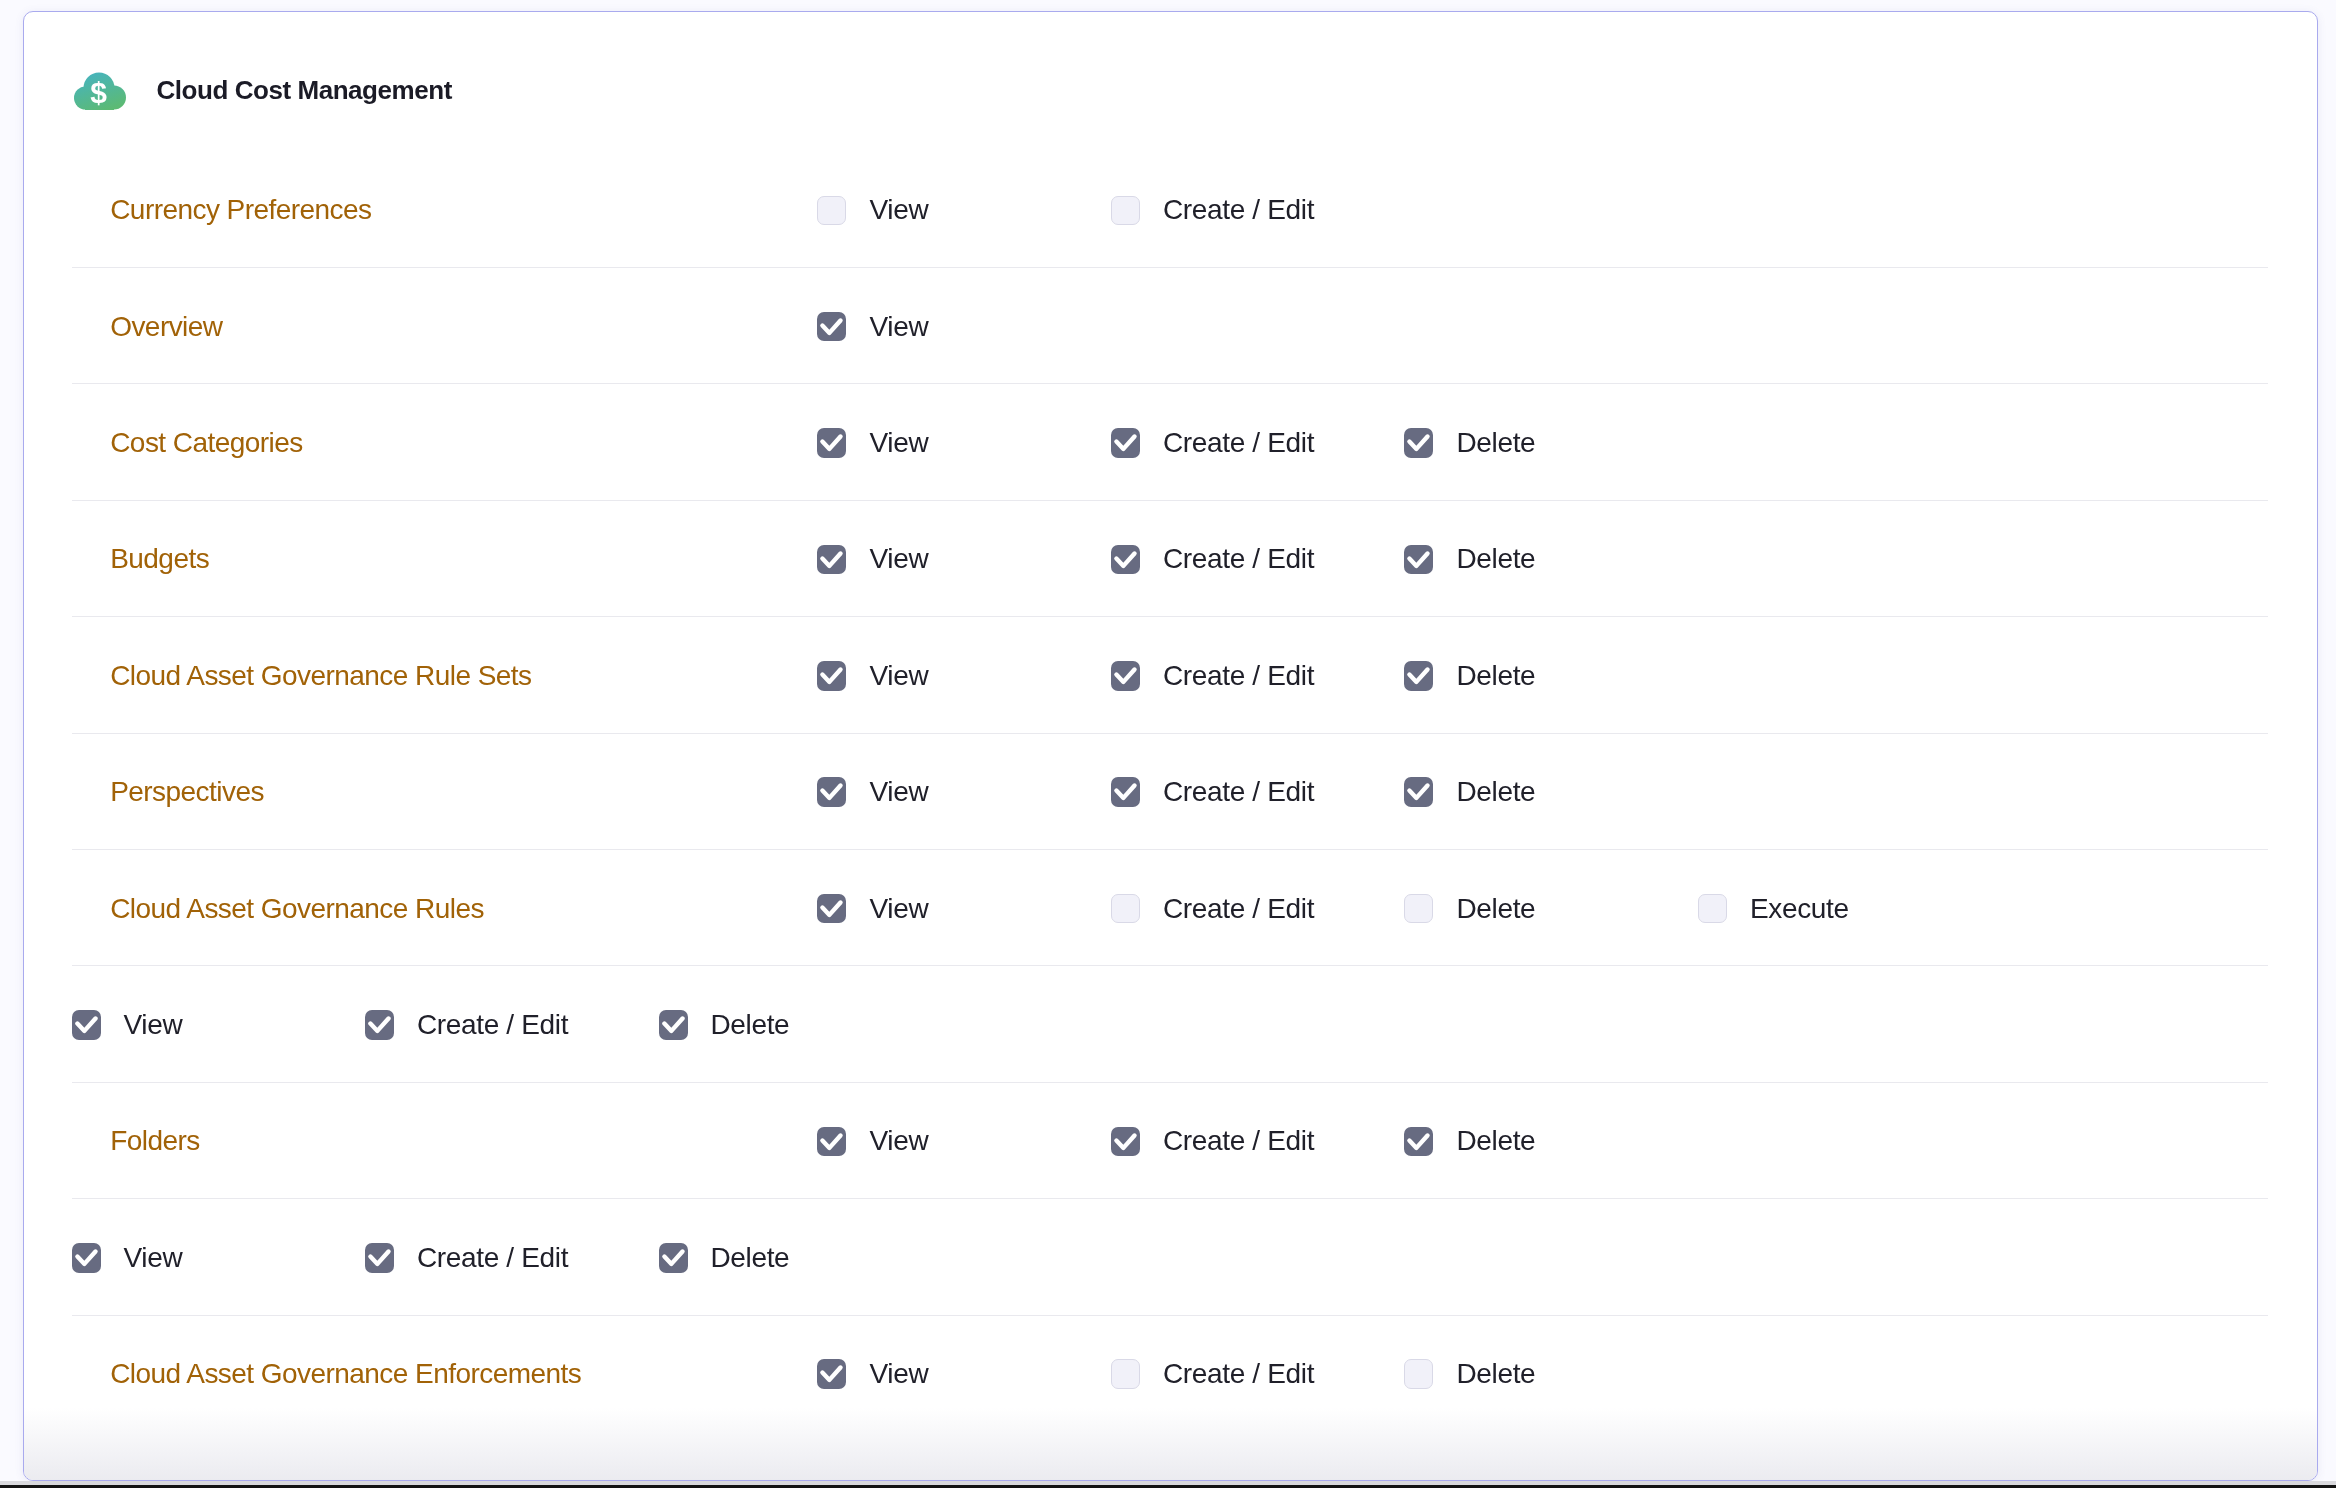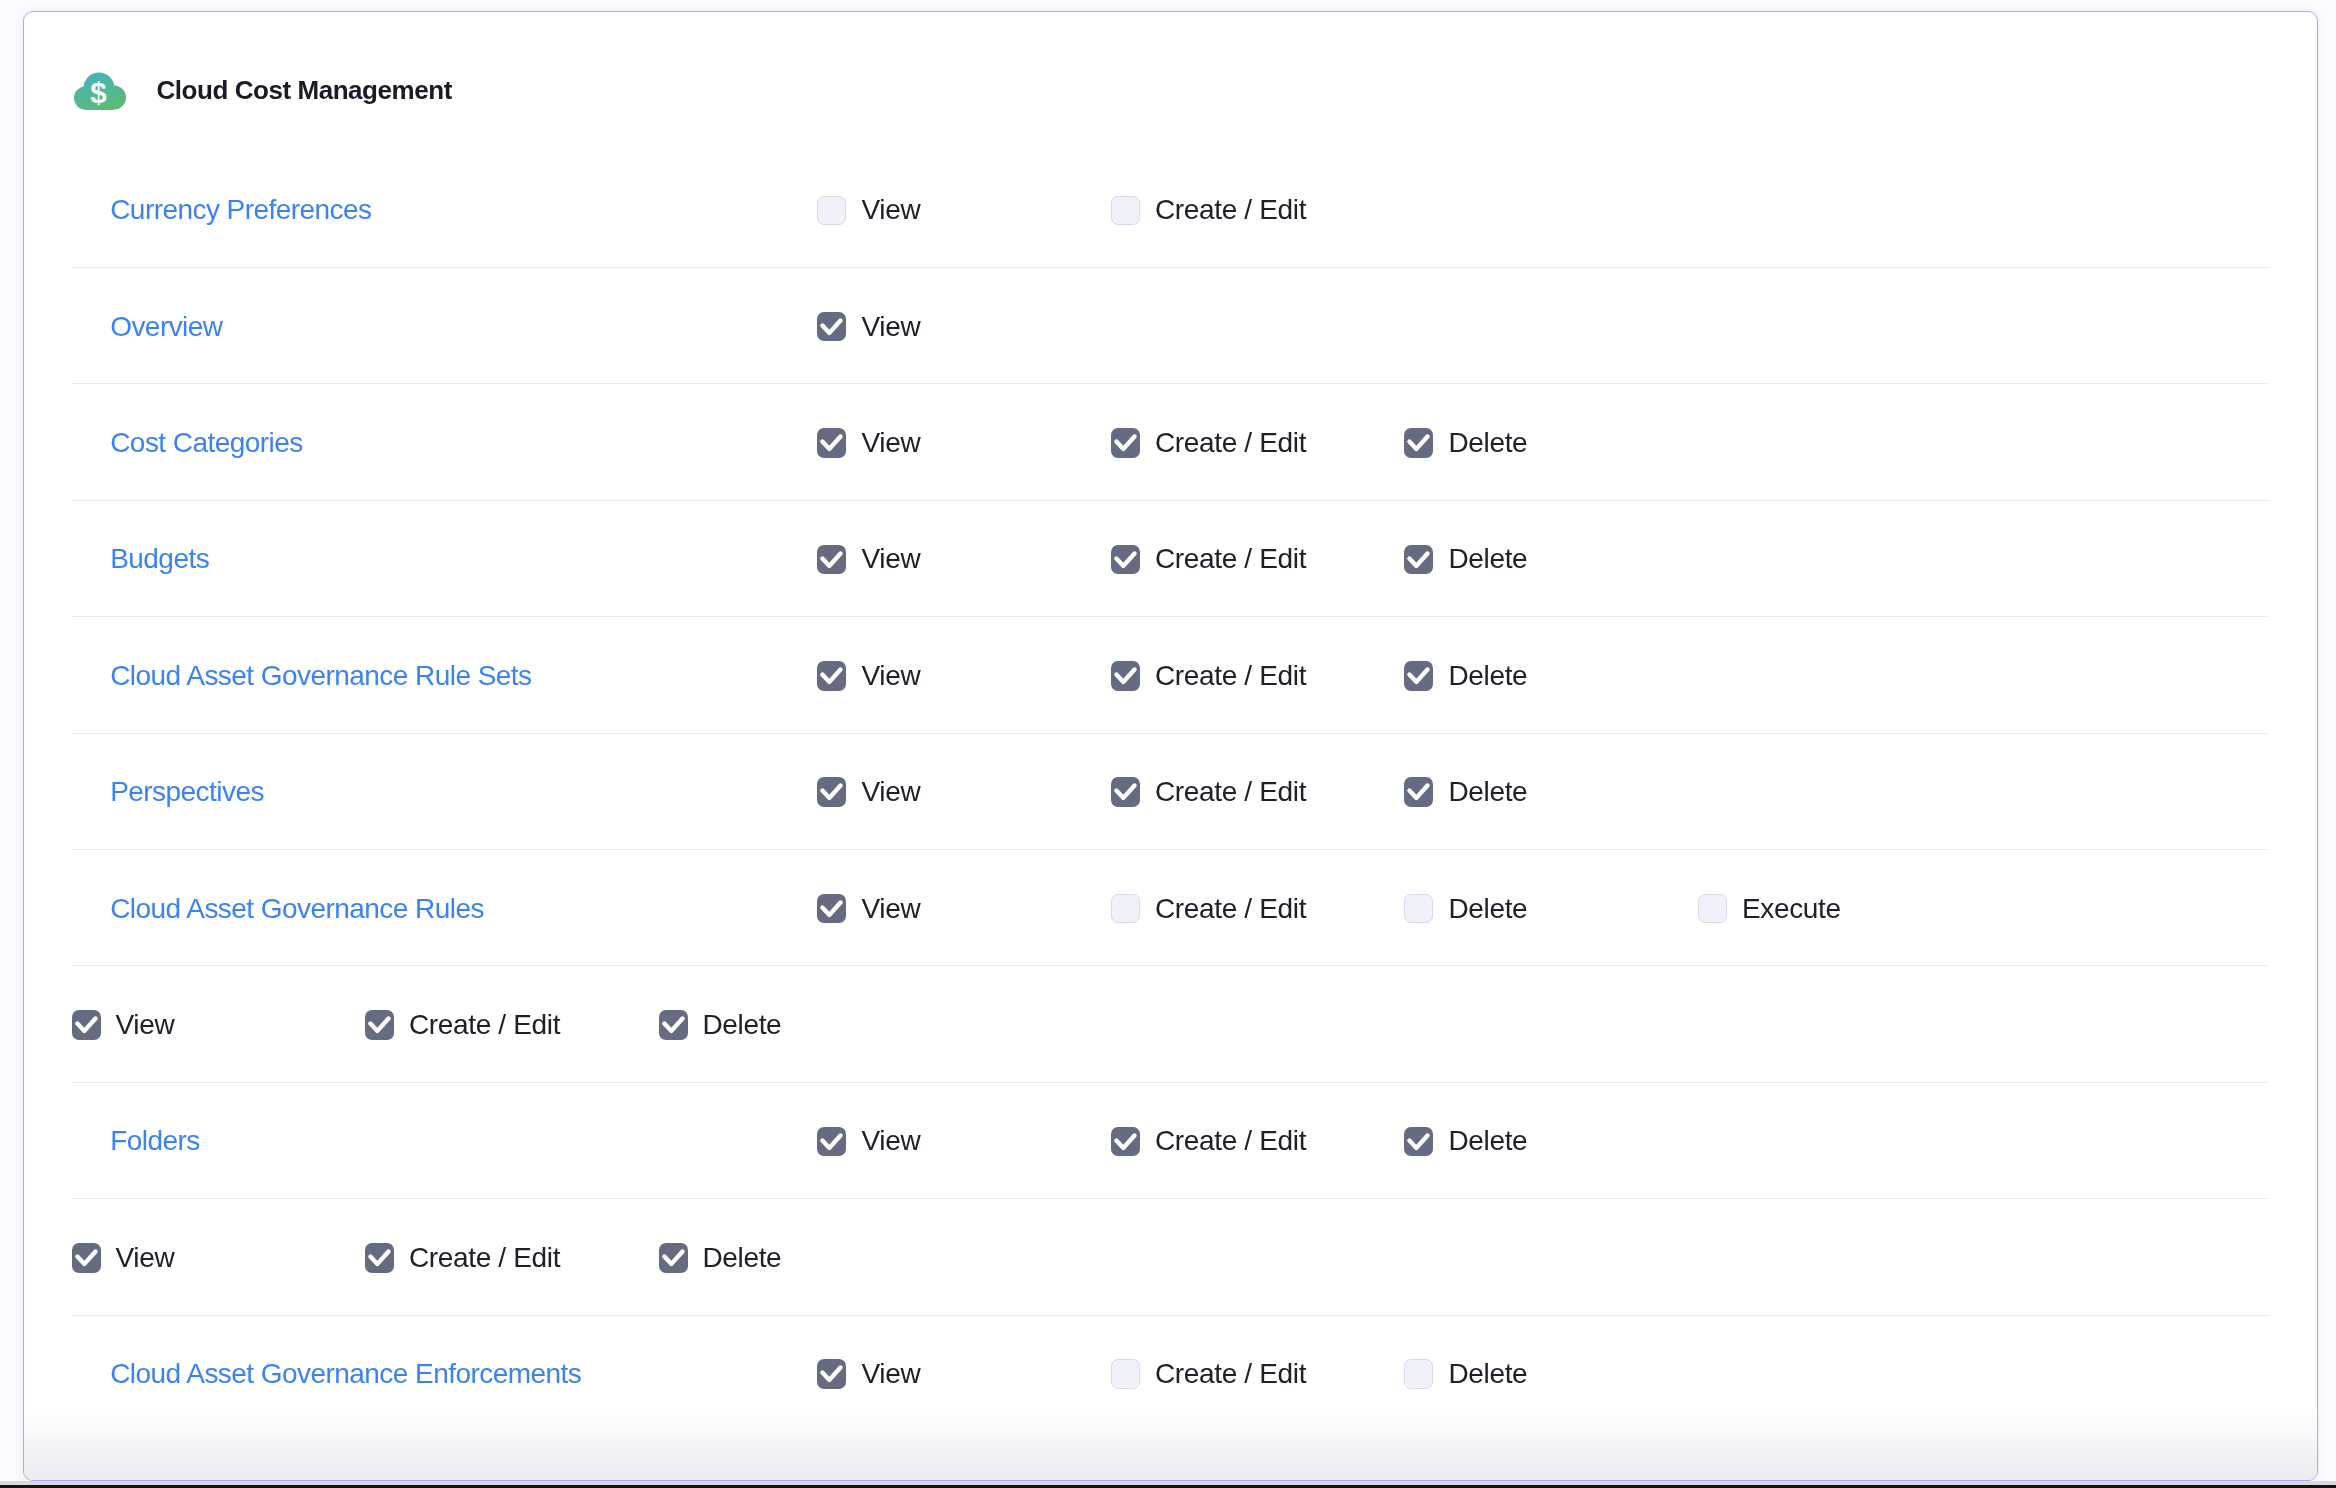--- a/index.html
+++ b/index.html
@@ -11,26 +11,26 @@
   background:linear-gradient(rgba(236,236,241,0),#ebebf0);}
 .graybar{position:absolute;left:0;top:1480.5px;width:2336px;height:4.5px;background:#d9d9dd;}
 .blackbar{position:absolute;left:0;top:1485px;width:2336px;height:3px;background:#131313;}
 .hicon{position:absolute;left:50px;top:59.5px;}
 .htitle{position:absolute;left:132.5px;top:59.2px;height:38px;display:flex;align-items:center;
   font-size:26px;font-weight:bold;color:#1b1b26;letter-spacing:-0.45px;}
 .table{position:absolute;left:47.5px;top:139.6px;width:2196.5px;}
 .row{display:flex;align-items:center;height:115.4px;border-bottom:1px solid #e9e9ee;}
 .row>*{transform:translateY(1px);}
 .row:last-child{border-bottom:none;}
-.lbl{flex:0 0 707.3px;padding-left:38.7px;font-size:28px;color:#3b82f6;letter-spacing:-0.55px;}
+.lbl{flex:0 0 707.3px;padding-left:38.7px;font-size:28px;color:#a16207;letter-spacing:-0.55px;}
 .cell{flex:0 0 293.5px;display:flex;align-items:center;}
 .cb{width:29px;height:29.5px;border-radius:7px;box-sizing:border-box;flex:none;}
 .on{background:#676b81;}
 .off{background:#f1f1f9;border:1.5px solid #d9d9e7;}
-.ct{margin-left:15px;font-size:28px;color:#20202a;letter-spacing:-0.35px;}
+.ct{margin-left:23px;font-size:28px;color:#20202a;letter-spacing:-0.35px;}
 </style>
 </head>
 <body>
 <div class="card">
   <svg class="hicon" width="52" height="38">
     <defs>
       <linearGradient id="g1" gradientUnits="userSpaceOnUse" x1="20" y1="0" x2="33" y2="38">
         <stop offset="0" stop-color="#47b4bc"></stop>
         <stop offset="1" stop-color="#5cba74"></stop>
       </linearGradient>

